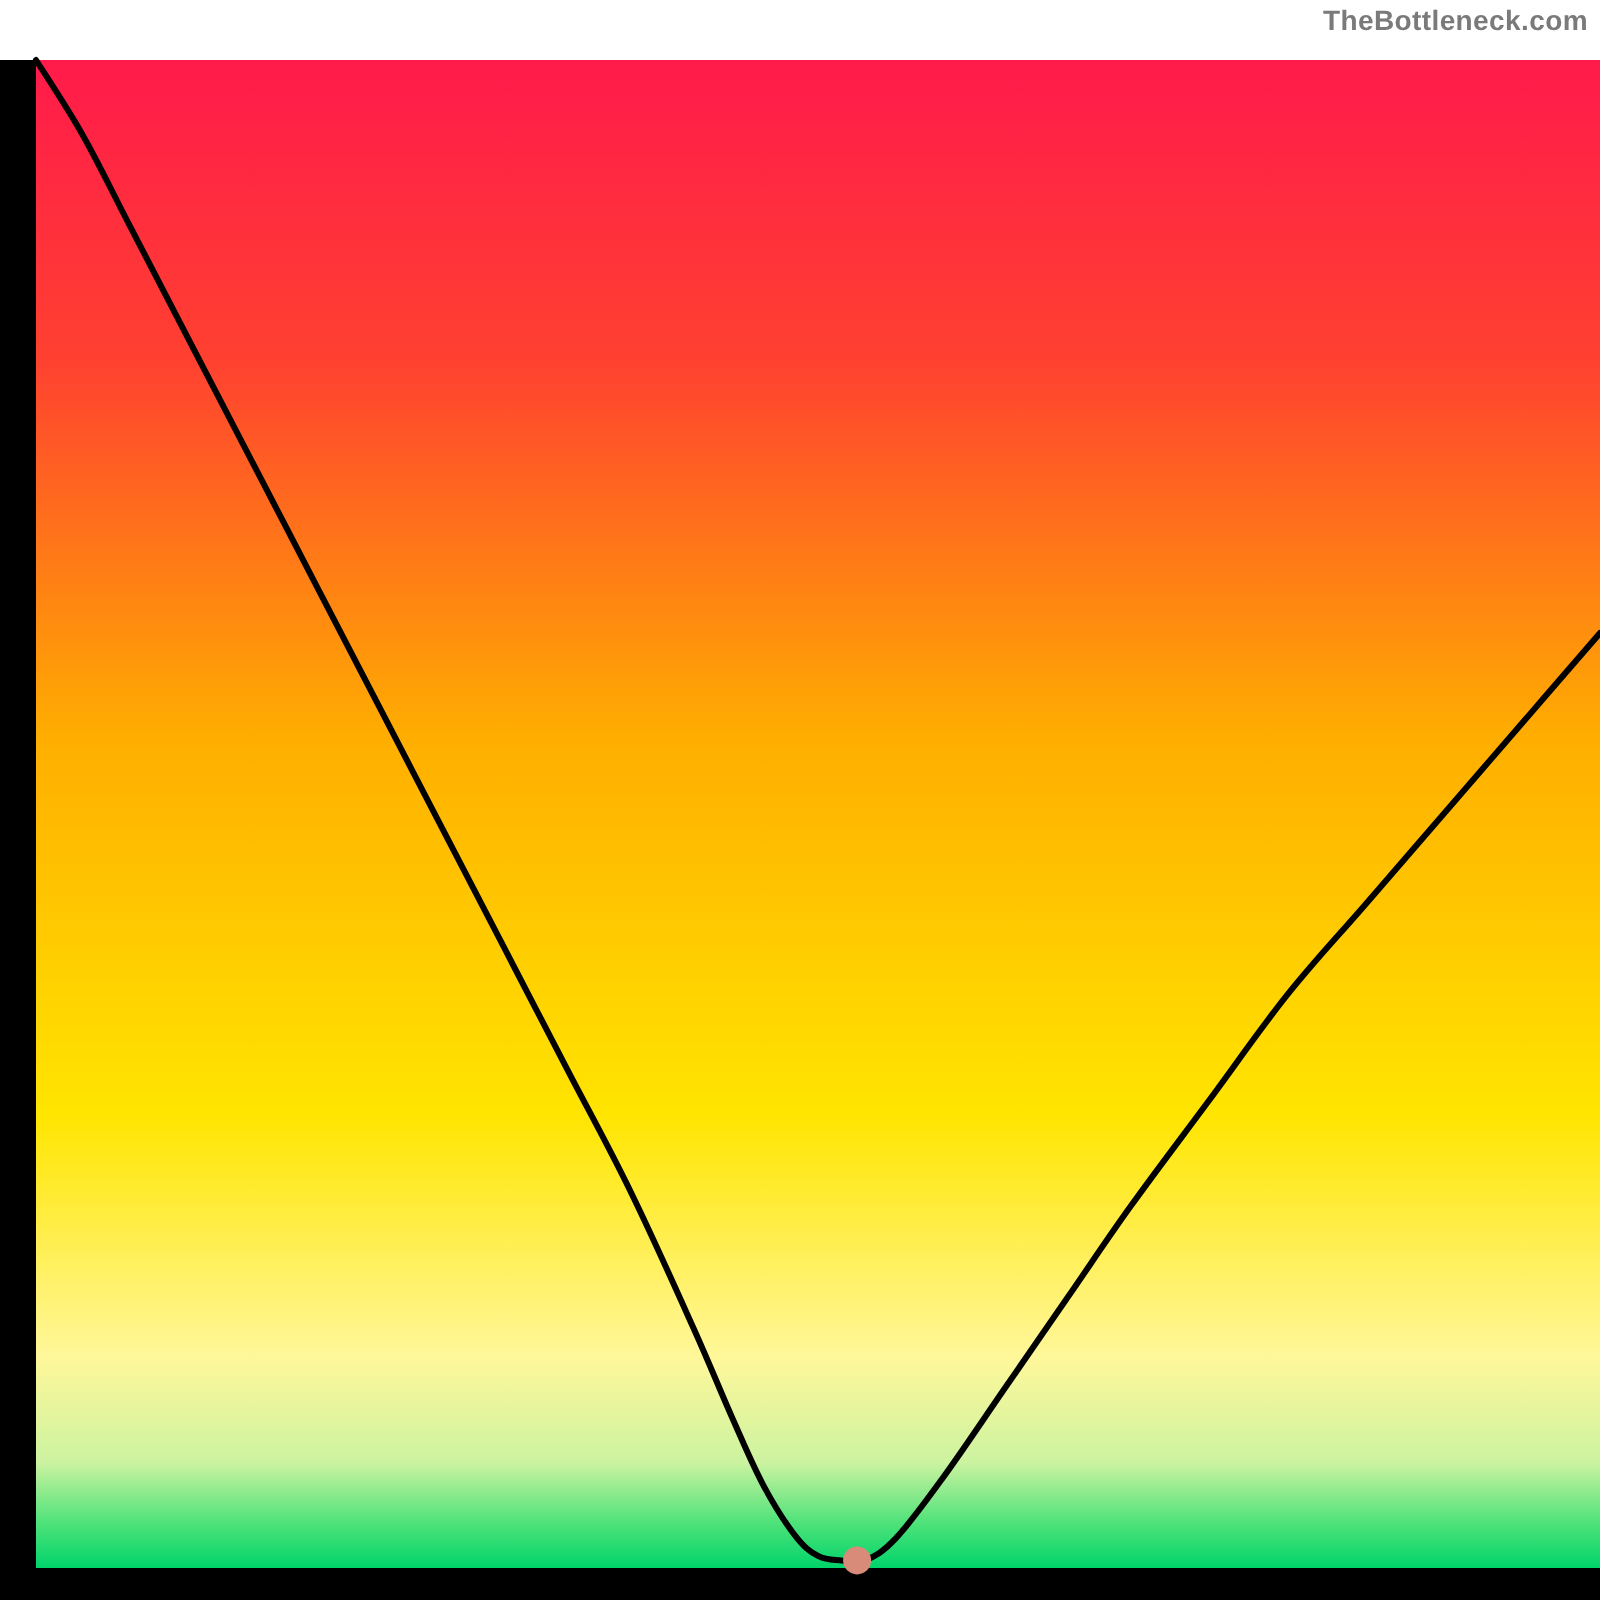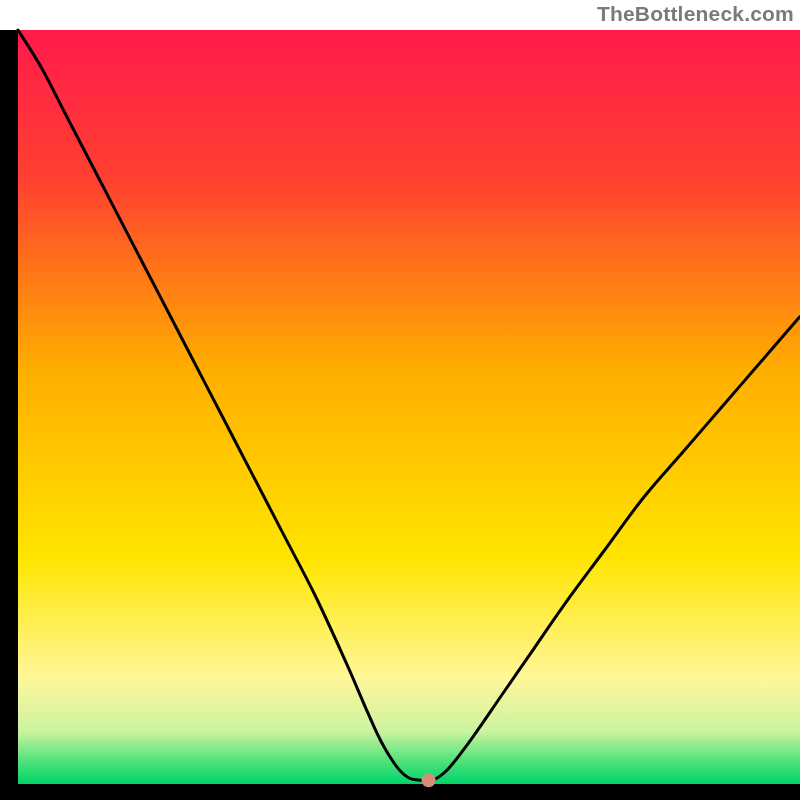--- a/index.html
+++ b/index.html
@@ -12,21 +12,21 @@
   }
   .container {
     position: relative;
     width: 800px;
     height: 800px;
   }
   .watermark {
     position: absolute;
     top: 2px;
     right: 6px;
-    font-size: 21px;
+    font-size: 14px;
     font-weight: 600;
     color: #7a7a7a;
     z-index: 10;
     letter-spacing: 0.2px;
   }
   svg.plot {
     position: absolute;
     top: 0;
     left: 0;
   }

